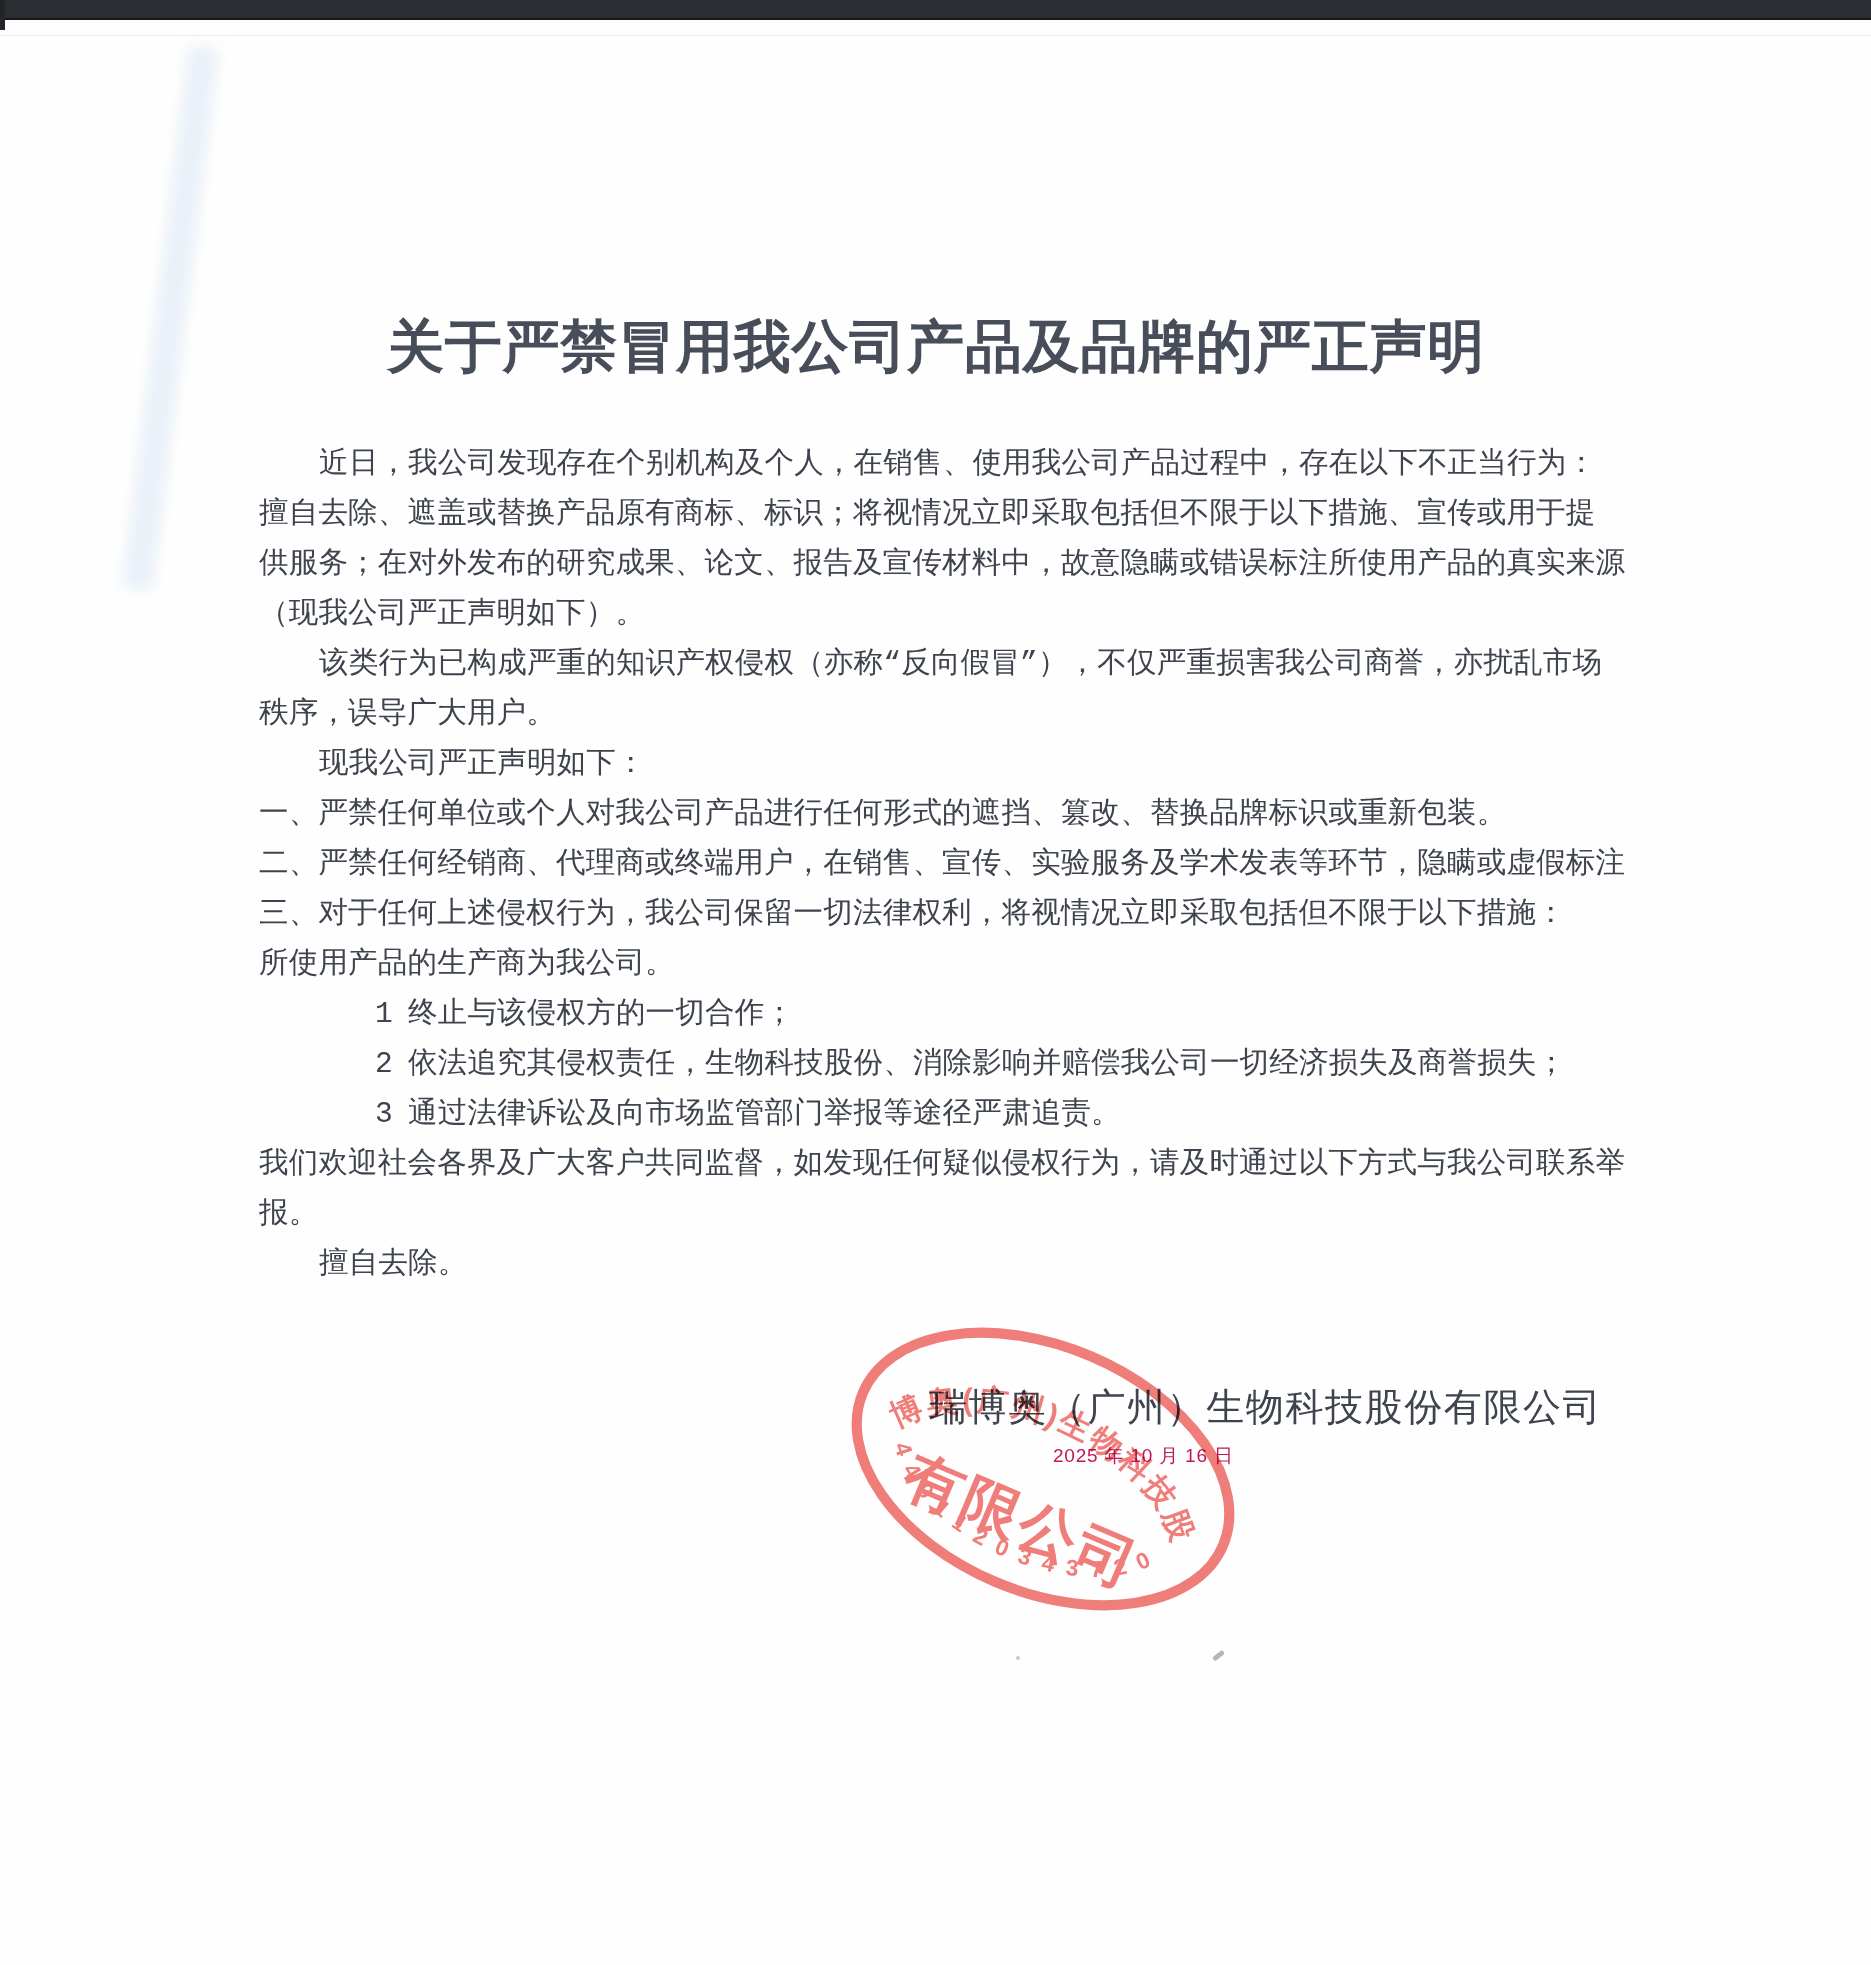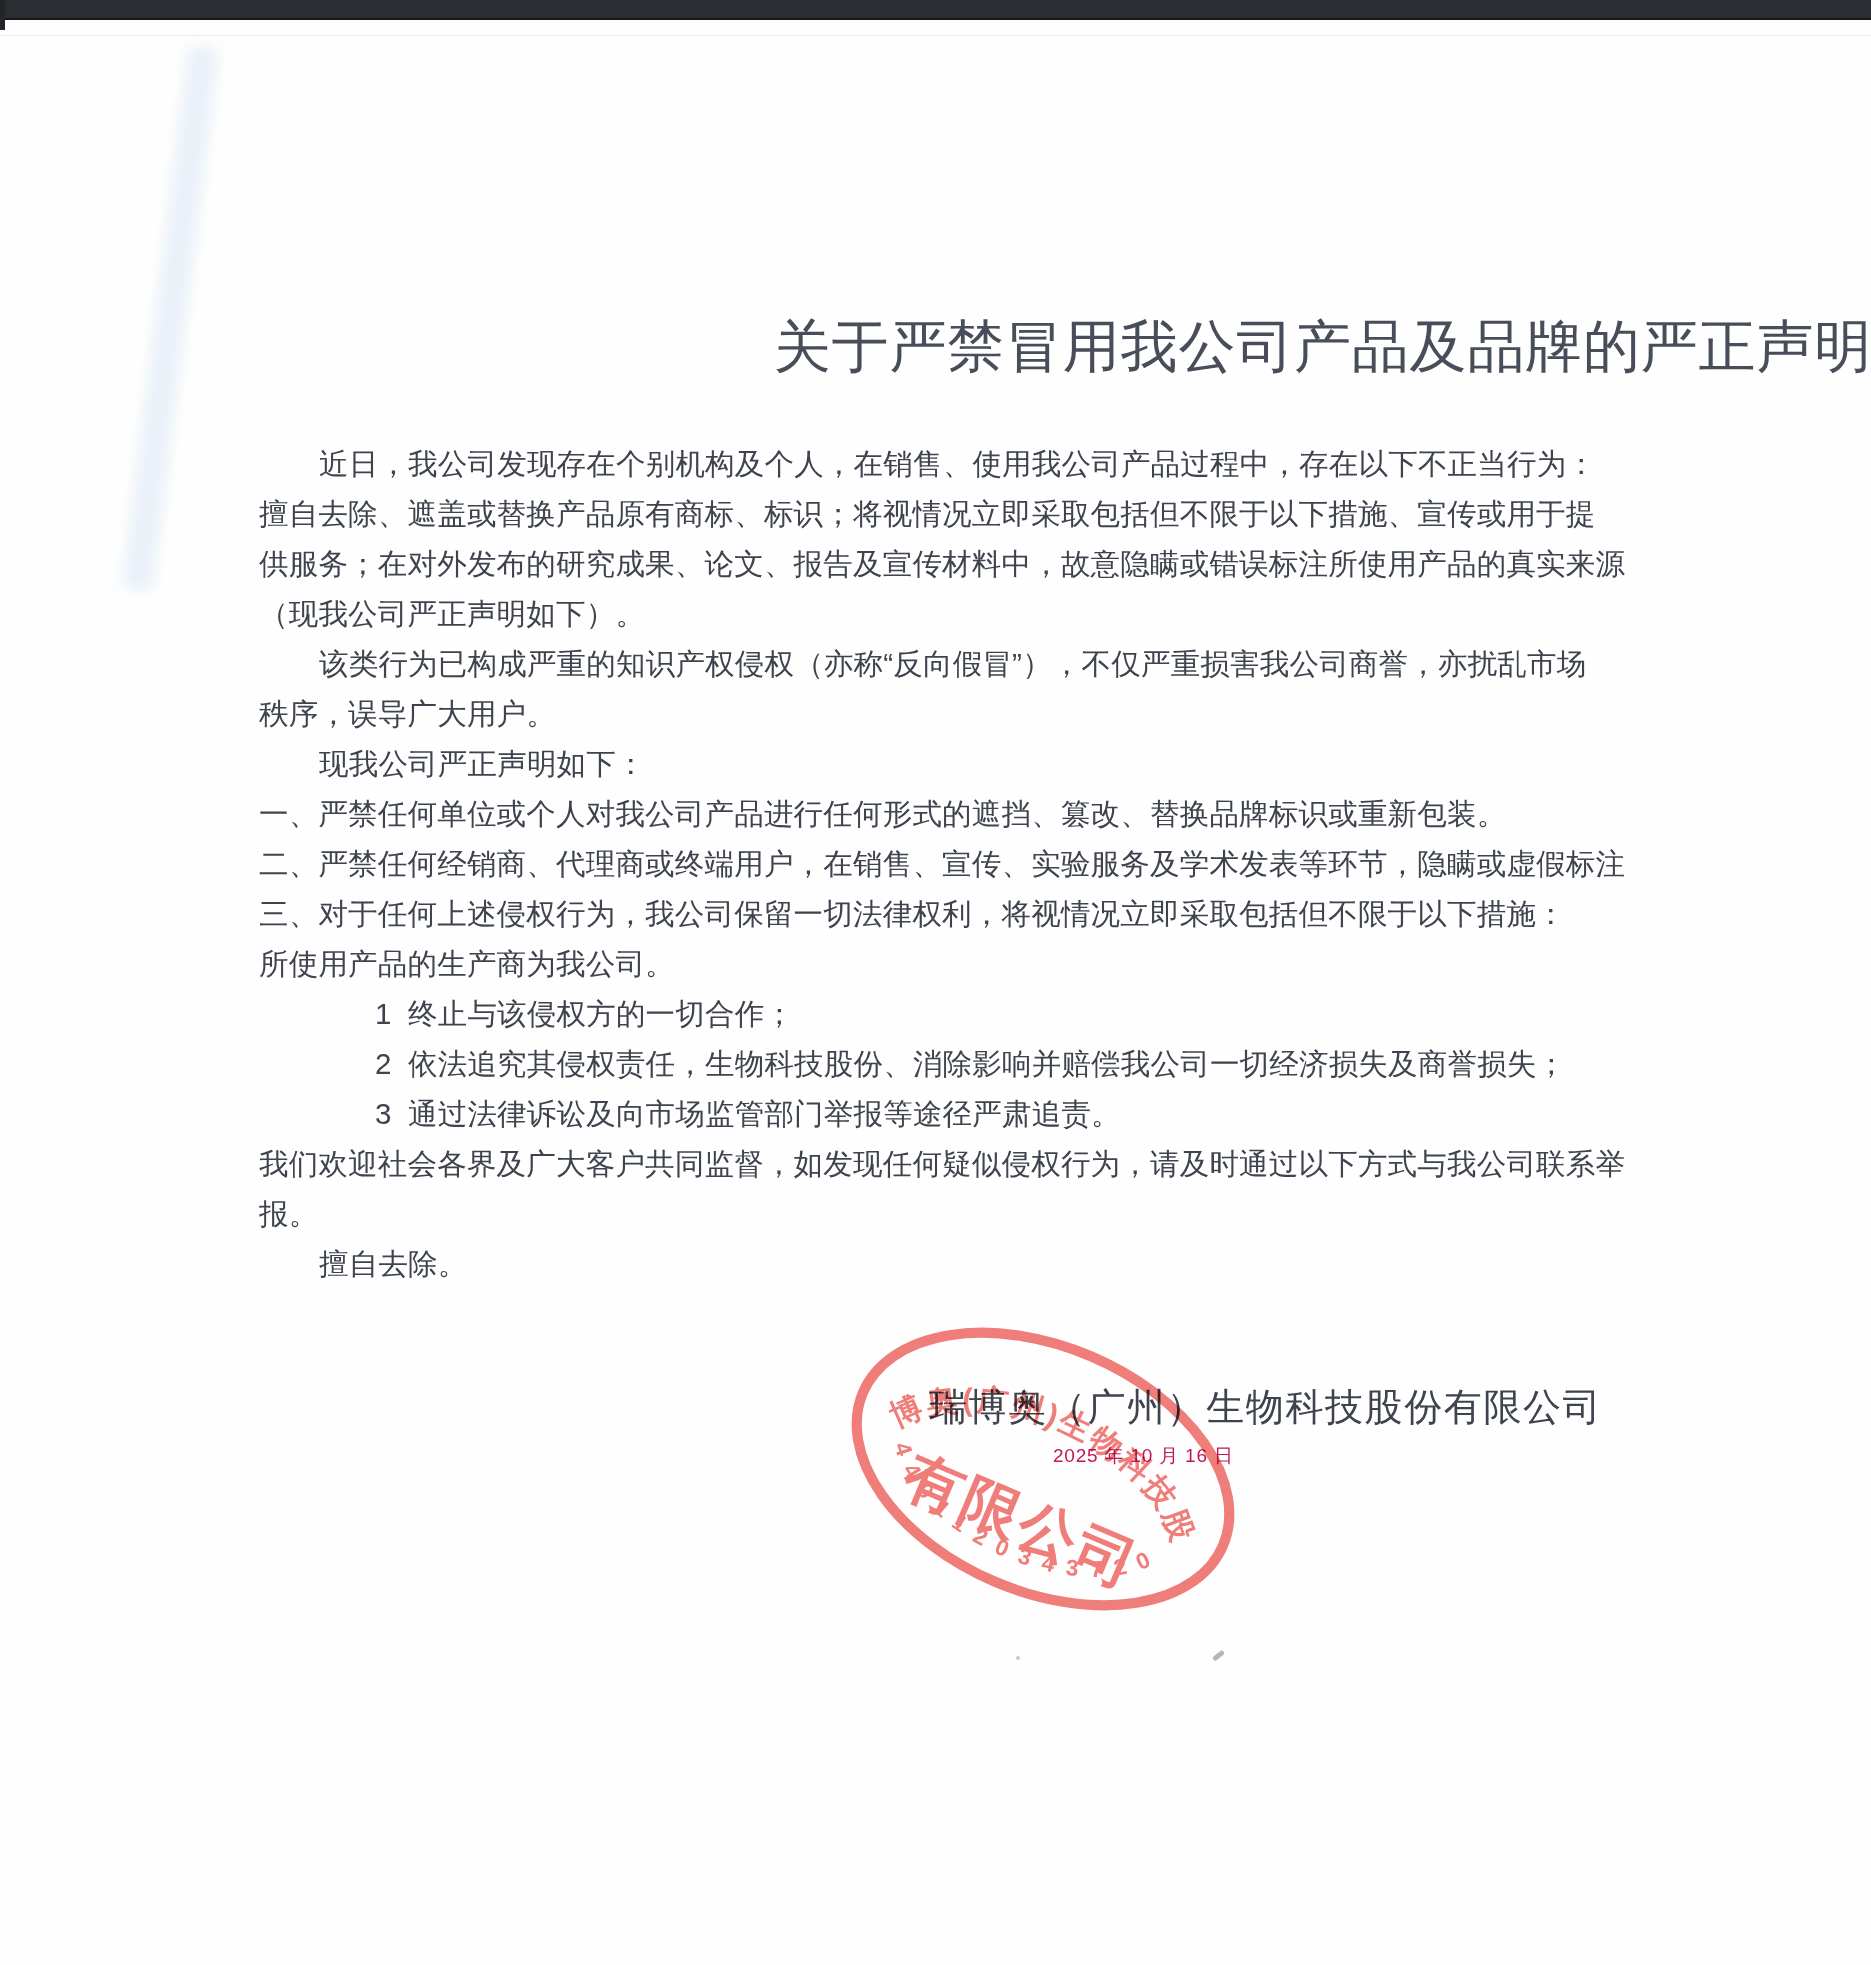--- a/index.html
+++ b/index.html
@@ -32,31 +32,31 @@
     position:absolute;left:1212px;top:1653px;width:13.4px;height:5.1px;
     background:#8b9099;opacity:.65;transform:rotate(-38deg);border-radius:2.4px;
   }
   .speck-dot{
     position:absolute;left:1016px;top:1656px;width:4.3px;height:3.5px;
     background:#9aa0a8;opacity:.55;border-radius:50%;
   }
   
   .doc-title{
     position:absolute;left:0;top:317px;width:100%;
-    text-align:right;
-    font-size:57px;line-height:59px;font-weight:normal;
+    text-align:center;
+    font-size:57px;line-height:59px;font-weight:bold;
     letter-spacing:0.8px;color:#474d59;
     white-space:nowrap;
   }
   .doc-body{
     position:absolute;left:259px;top:439px;width:1368px;
     font-size:29.5px;line-height:50px;color:#3e434d;
     letter-spacing:0.2px;
   }
-  .doc-body .line{white-space:nowrap;height:50px;}
+  .doc-body .line{white-space:nowrap;height:50px;font-family:Liberation Mono, monospace;}
   .doc-body .line.indent{text-indent:60px;}
   .doc-body .line.numbered{padding-left:116px;}
   .doc-body .num{display:inline-block;min-width:33px;}
   .sig-company{
     position:absolute;left:929px;top:1391px;
     font-size:38px;line-height:33px;letter-spacing:1.6px;
     color:#3e434d;white-space:nowrap;
   }
   .sig-date{
     position:absolute;left:1053px;top:1439px;

